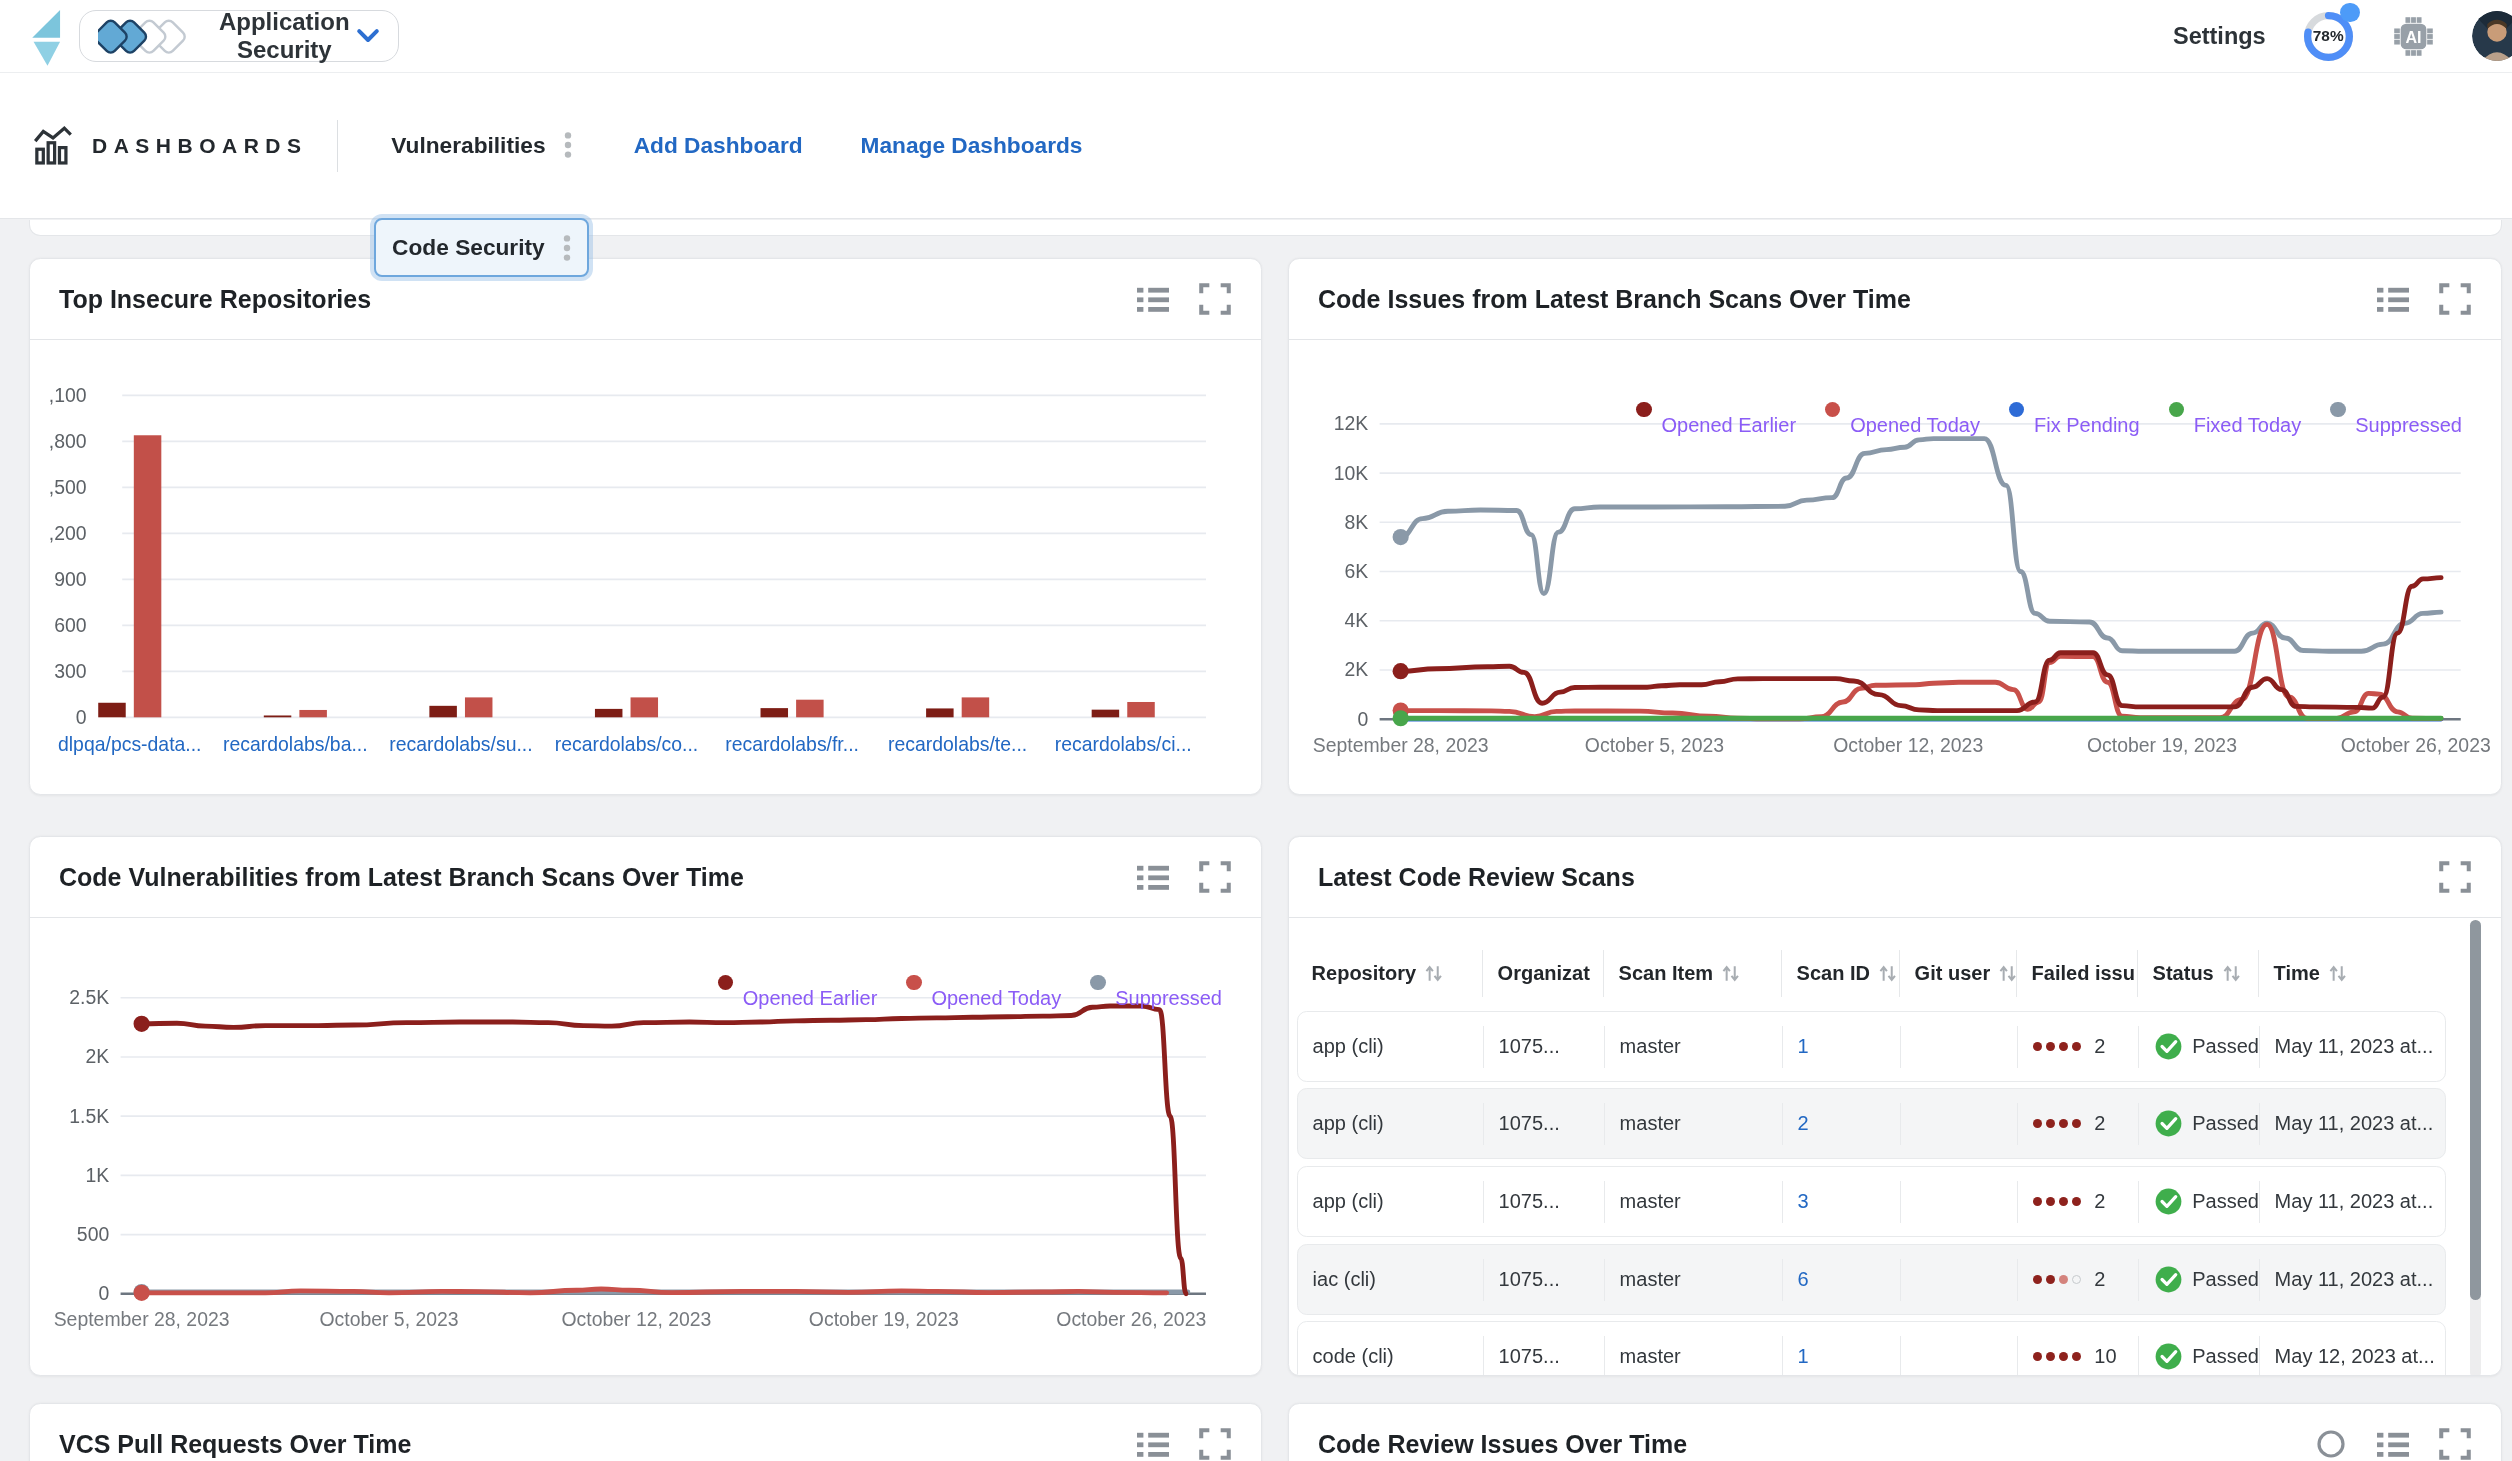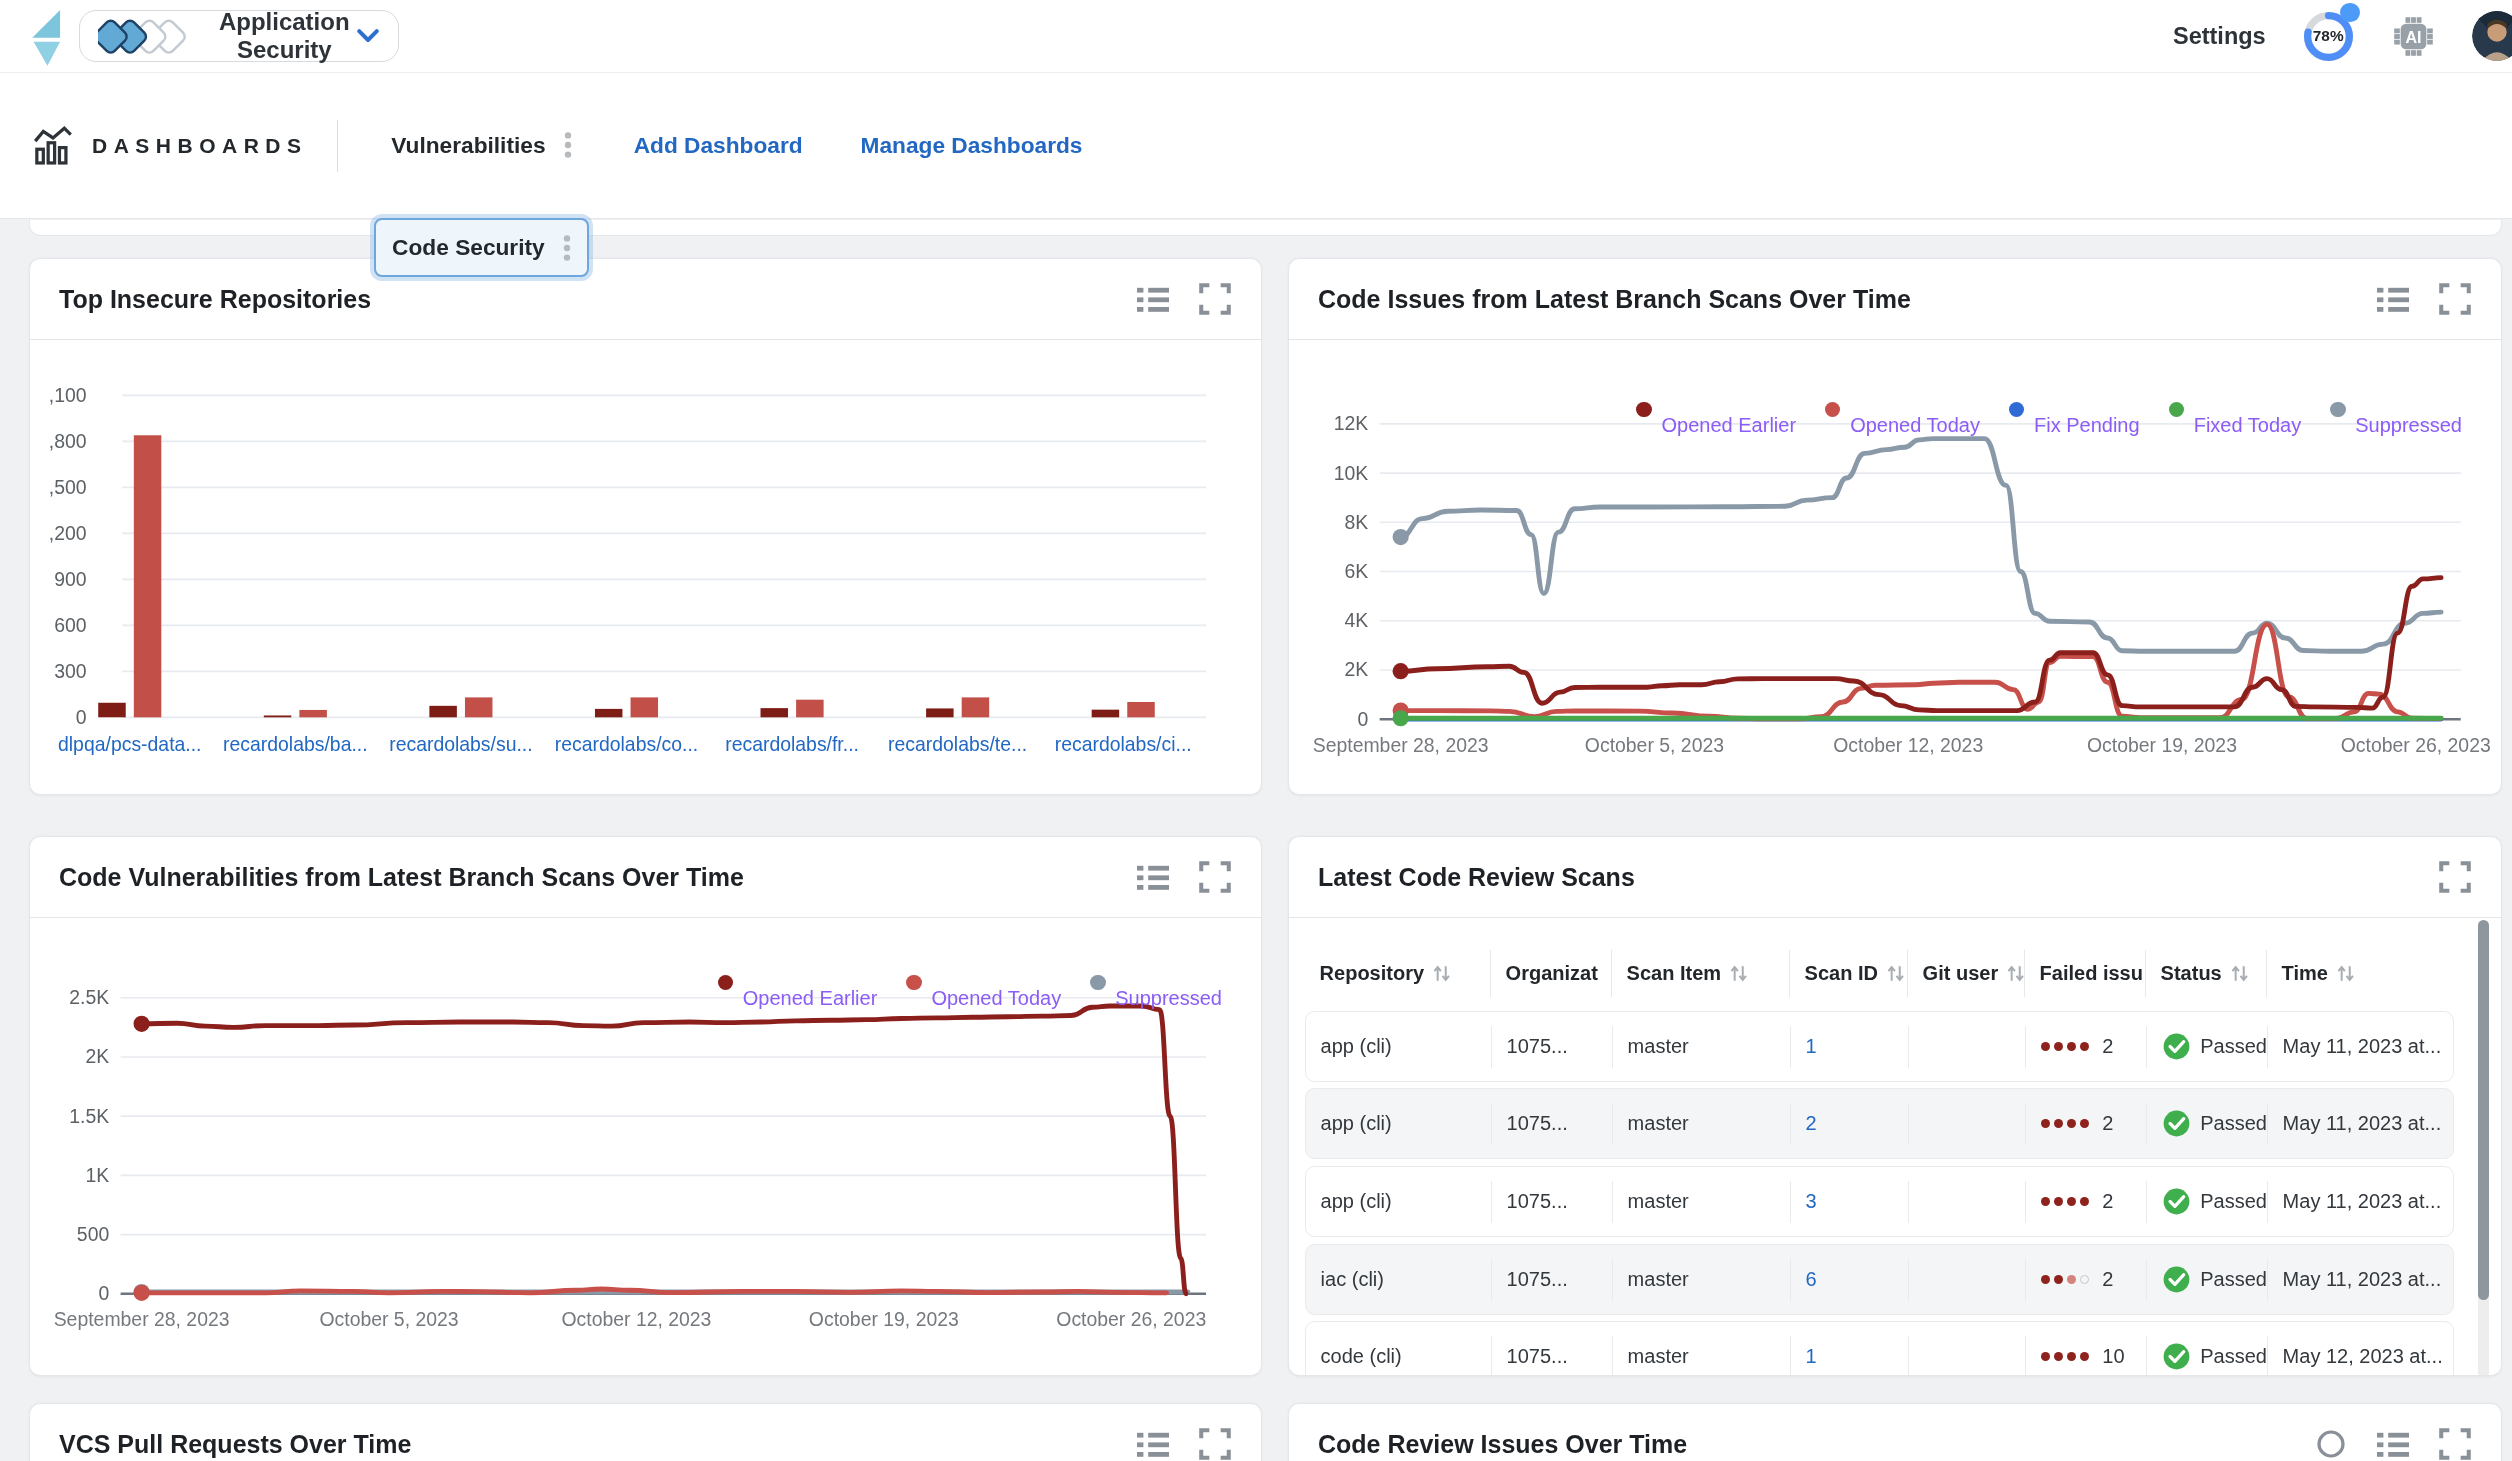--- a/index.html
+++ b/index.html
@@ -58,21 +58,21 @@
   .panel-icons .picon { cursor:pointer; display:flex; }
   .chart { position:absolute; left:0; }
   .legend { position:absolute; display:flex; align-items:center; gap:29px; z-index:2; }
   .legend-item { display:flex; align-items:center; gap:9.7px; cursor:pointer; }
   .legend-dot { width:15.4px; height:15.4px; border-radius:50%; }
   .legend-label { font-size:20px; color:#8b5cf6;margin-top:32px; }
   #p2 .legend { top:123px; right:39px; }
   #p3 .legend { top:118px; right:39px; }
 
   
-  .tablewrap { position:absolute; left:16px; top:83px; width:1166px; height:458px; }
+  .tablewrap { position:absolute; left:8px; top:83px; width:1166px; height:458px; }
   .thead { position:absolute; top:27.5px; left:0; display:grid; height:52px; align-items:center; }
   .th { display:flex; align-items:center; gap:8px; padding:0 14.6px; font-size:20px; font-weight:700; color:#23272b;
         border-right:1.6px solid #e6e8ea; height:47px; overflow:hidden; white-space:nowrap; cursor:pointer; }
   .th:last-child { border-right:none; }
   .trow { position:absolute; left:0; display:grid; height:71px; align-items:center; background:#fff;
           border:0.8px solid #e8eaec; border-radius:9.7px; cursor:pointer; }
   .trow.alt { background:#f4f5f6; }
   .td { padding:0 14.6px; font-size:20px; color:#33383d; border-right:1.6px solid #e8eaec; height:42px;
         display:flex; align-items:center; overflow:hidden; white-space:nowrap; }
   .td:last-child { border-right:none; }

